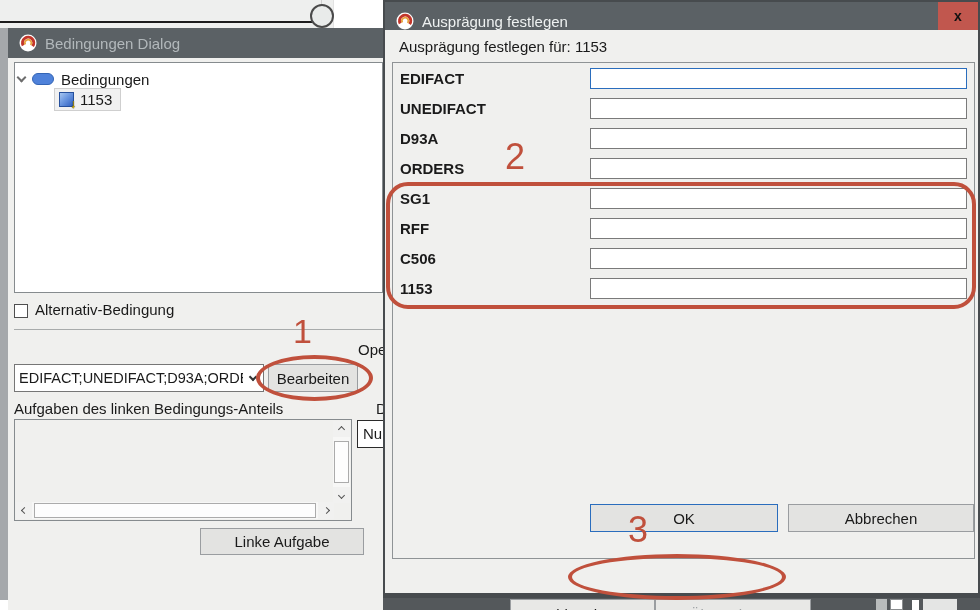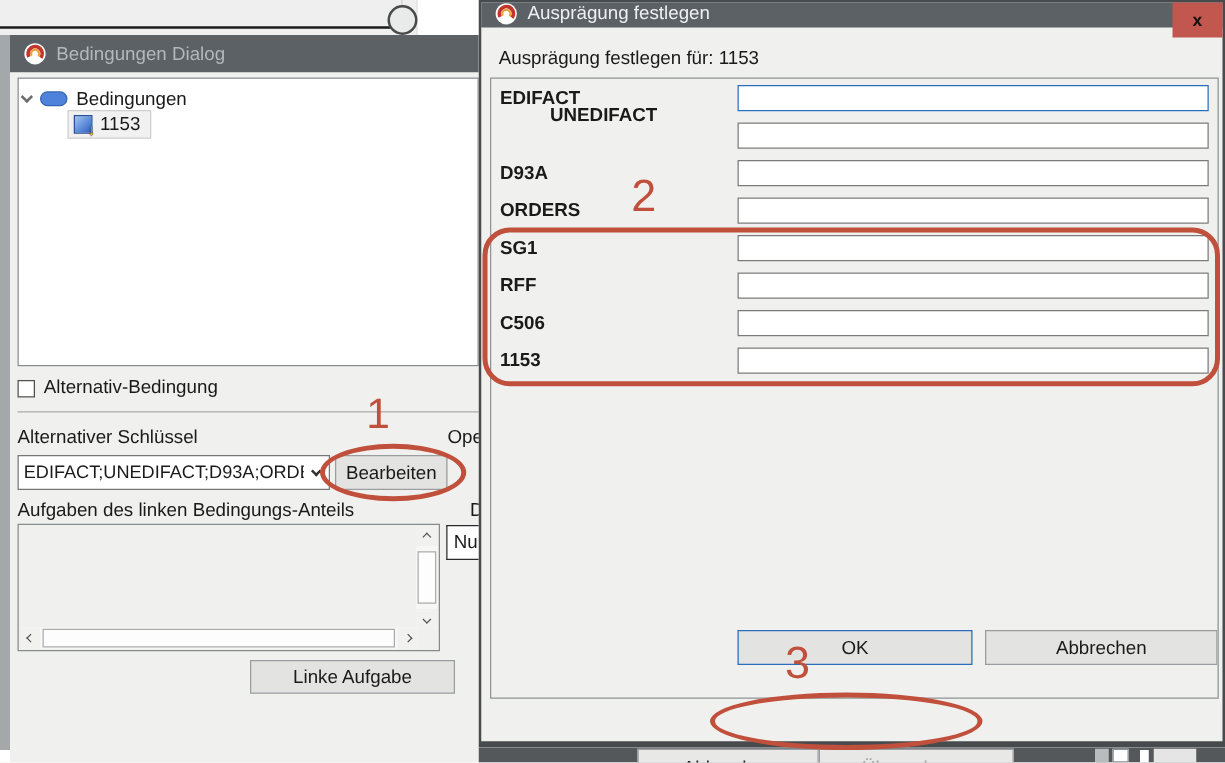--- a/index.html
+++ b/index.html
@@ -62,21 +62,21 @@
   .nu-field { left:357px; top:420px; width:26px; height:28px; background:#fff; border:1px solid #2a2a2a; border-right:none; padding:4px 0 0 5px; overflow:hidden; white-space:nowrap; }
   .btn-linke { left:200px; top:528px; width:164px; height:27px; }
 
   .dark-strip { left:383px; top:598px; width:597px; height:12px; background:#54585b; }
   .btn-partial-abbrechen { left:510px; top:599px; width:145px; height:30px; background:#e8e8e6; border:1px solid #9a9da0; display:flex; align-items:center; justify-content:center; }
   .btn-partial-uebernehmen { left:655px; top:599px; width:156px; height:30px; background:#e8e8e6; border:1px solid #9a9da0; display:flex; align-items:center; justify-content:center; color:#9da2a4; }
   .mini-box { position:absolute; }
 
   
   .rd { left:383px; top:0; width:597px; height:598px; background:#f0f0ee; border:2px solid #474b4e; border-bottom:5px solid #474b4e; }
-  .rd-title { position:absolute; left:0; top:0; width:100%; height:20px; background:#5b6165; display:flex; align-items:flex-start; gap:8px; padding-left:11px; }
+  .rd-title { position:absolute; left:0; top:0; width:100%; height:28px; background:#5b6165; display:flex; align-items:flex-end; gap:8px; padding-left:11px; }
   .rd-title .t { color:#eef1f1; font-size:15px; }
   .rd-close { position:absolute; right:0; top:0; width:40px; height:28px; background:#c1574e; color:#111; font-weight:800; font-size:14px; display:flex; align-items:center; justify-content:center; }
   .rd-sub { position:absolute; left:14px; top:36px; }
   .rd-panel { position:absolute; left:7px; top:60px; width:583px; height:497px; border:1px solid #8f9395; }
   .frow-label { position:absolute; left:15px; height:21px; line-height:21px;font-weight:bold; }
   .frow-input { position:absolute; left:205px; width:377px; height:21px; background:#fff; border:1px solid #7a7a7a; font-family:"Liberation Sans",sans-serif; font-size:14px; padding:0 3px; outline:none; }
   .frow-input.focused { border:1px solid #2a6dbd; }
   .rd-btn-ok { position:absolute; left:205px; top:502px; width:188px; height:28px; border:1px solid #2a6dbd; }
   .rd-btn-cancel { position:absolute; left:403px; top:502px; width:186px; height:28px; }
 
@@ -124,21 +124,20 @@
     <span class="node-icon">
         <span class="arr">↓</span>
       </span>
     <span>1153</span>
   </div>
 
   <div class="abs checkbox" style="top:276px;"></div>
   <div class="abs cb-label" style="top:273px;">Alternativ-Bedingung</div>
   <div class="abs sep" style="top:301px;"></div>
 
-  <div class="abs lbl-altkey" style="top:313px;">Alternativer Schlüssel</div>
   <div class="abs lbl-ope" style="top:313px;">Ope</div>
 
   <div class="abs combo" style="top:336px;">
     <span class="val">EDIFACT;UNEDIFACT;D93A;ORDERS;S</span>
     <span class="dd">
         <span class="chev down" style="width:6px;height:6px;border-color:#333;"></span>
       </span>
   </div>
   <div class="abs btn btn-bearbeiten" style="top:336px;">
     <span>Bearbeiten</span>
@@ -199,21 +198,21 @@
   <div class="rd-close">
     <span>x</span>
   </div>
 
   <div class="rd-sub">Ausprägung festlegen für: 1153</div>
 
   <div class="rd-panel"></div>
 
   <div class="frow-label" style="top:66px;">EDIFACT</div>
   <input class="frow-input focused" style="top: 66px;" value="">
-  <div class="frow-label" style="top:80px;margin-left:40px;">UNEDIFACT</div>
+  <div class="frow-label" style="top:96px;">UNEDIFACT</div>
   <input class="frow-input" style="top: 96px;" value="">
   <div class="frow-label" style="top:126px;">D93A</div>
   <input class="frow-input" style="top: 126px;" value="">
   <div class="frow-label" style="top:156px;">ORDERS</div>
   <input class="frow-input" style="top: 156px;" value="">
   <div class="frow-label" style="top:186px;">SG1</div>
   <input class="frow-input" style="top: 186px;" value="">
   <div class="frow-label" style="top:216px;">RFF</div>
   <input class="frow-input" style="top: 216px;" value="">
   <div class="frow-label" style="top:246px;">C506</div>

